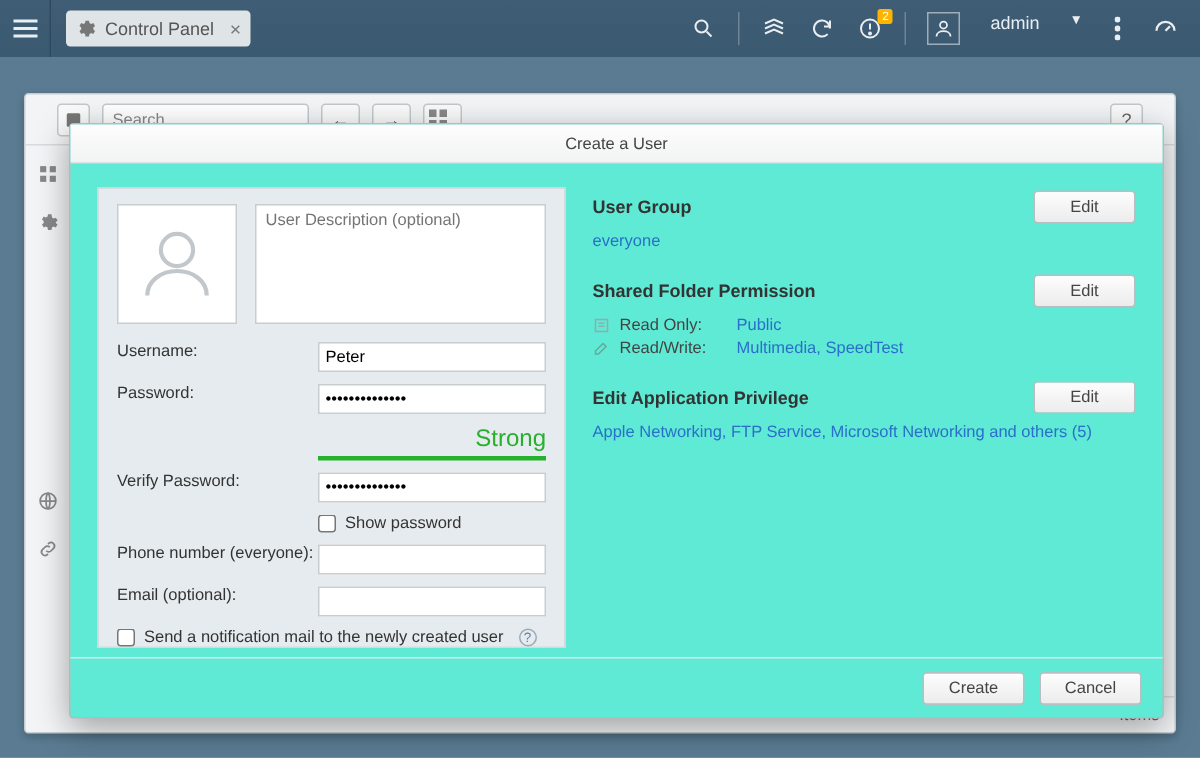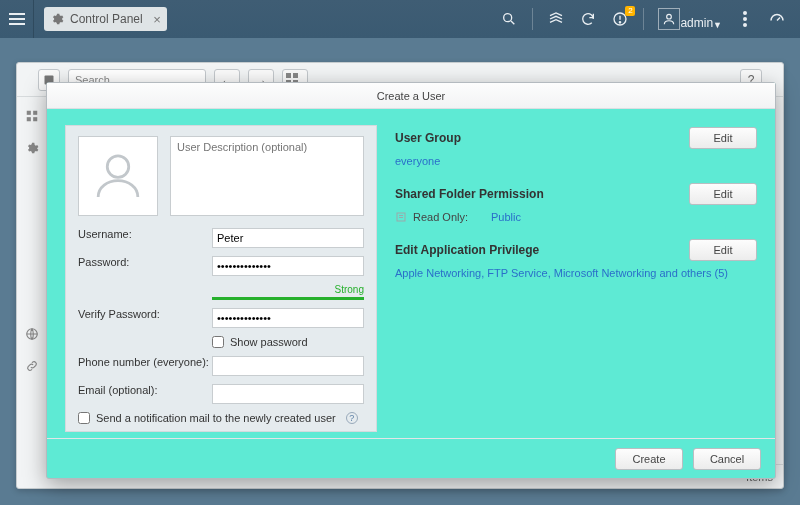--- a/index.html
+++ b/index.html
@@ -8,21 +8,21 @@
 .topbar{position:absolute;top:0;left:0;right:0;height:38px;background:linear-gradient(#3f5d74,#3a5a72);display:flex;align-items:center;color:#e9eef2;font-size:12px}
 .hamburger{width:34px;height:38px;display:flex;flex-direction:column;justify-content:center;align-items:center;gap:3px;border-right:1px solid #2f4a5e;cursor:pointer}
 .hamburger span{width:16px;height:2px;background:#e9eef2;display:block}
 .tabwrap{margin-left:10px;display:flex;align-items:center;background:#dfe4e6;border-radius:3px;height:24px;padding:0 24px 0 6px;position:relative;color:#555}
 .tab-gear{width:14px;height:14px;margin-right:6px}
 .tab-close{position:absolute;right:6px;top:5px;font-size:13px;color:#777;cursor:pointer}
 .top-right{margin-left:auto;display:flex;align-items:center;gap:14px;padding-right:14px}
 .top-right .sepv{width:1px;height:22px;background:rgba(255,255,255,.25)}
 .tico{width:18px;height:18px;display:flex;align-items:center;justify-content:center;position:relative;cursor:pointer}
 .badge{position:absolute;top:-4px;right:-6px;background:#ffb400;color:#fff;font-size:8px;line-height:10px;min-width:10px;text-align:center;border-radius:2px;padding:0 2px}
-.userbox{display:flex;align-items:flex-end;gap:0;cursor:pointer}
+.userbox{display:flex;align-items:flex-start;gap:20px;cursor:pointer}
 .avatar-mini{width:22px;height:22px;border:1px solid rgba(255,255,255,.5);display:flex;align-items:center;justify-content:center}
 .userbox .caret{font-size:9px}
 
 .bg-app{position:absolute;top:38px;left:0;right:0;bottom:0;background:#5a7b92}
 .bg-panel{position:absolute;top:24px;left:16px;right:16px;bottom:16px;background:#f2f4f5;border:1px solid #c6cccf;border-radius:3px;box-shadow:0 2px 6px rgba(0,0,0,.2)}
 .panel-tb{height:34px;border-bottom:1px solid #d7dbdd;display:flex;align-items:center;padding:0 21px;gap:8px}
 .search-box{flex:0 0 138px;height:22px;border:1px solid #c3c8cc;border-radius:3px;background:#fff;font-size:11px;color:#888;padding:0 6px;display:flex;align-items:center}
 .nav-btn{width:26px;height:22px;border:1px solid #c3c8cc;border-radius:3px;background:#fafafa;display:flex;align-items:center;justify-content:center;color:#555;cursor:pointer;font-size:12px}
 .nav-grid{width:26px;height:22px;display:flex;flex-wrap:wrap;gap:2px;padding:3px;border:1px solid #c3c8cc;border-radius:3px;background:#fafafa;cursor:pointer}
 .nav-grid i{width:5px;height:5px;background:#888}
@@ -39,21 +39,21 @@
 .form-pane{flex:0 0 300px;background:#e5ebee;border:1px solid #d4dadd;padding:10px 12px 10px;font-size:11px;color:#333}
 .avatar-row{display:flex;gap:12px;margin-bottom:12px}
 .avatar-box{width:80px;height:80px;background:#fff;border:1px solid #c8cdd0;display:flex;align-items:center;justify-content:center}
 .desc-box{flex:1;height:80px;background:#fff;border:1px solid #c8cdd0;padding:4px 6px;font-size:11px;color:#999;resize:none}
 .frow{display:flex;margin-bottom:8px}
 .flabel{flex:0 0 134px;color:#333}
 .finput{flex:1;height:20px;border:1px solid #c8cdd0;background:#fff;padding:0 4px;font-size:11px}
 .hint{font-size:10px;color:#888;margin-left:134px;margin-top:-4px;margin-bottom:4px}
 .strength{margin-left:134px;margin-bottom:8px}
 .strength-bar{height:3px;background:#26b02c;width:100%}
-.strength-lbl{text-align:right;font-size:10px;color:#26b02c;margin-bottom:2px}
+.strength-lbl{text-align:right;font-size:16px;color:#26b02c;margin-bottom:2px}
 .chk-row{display:flex;align-items:center;gap:6px;margin-left:134px;margin-bottom:8px}
 .notif-row{display:flex;align-items:flex-start;gap:6px;margin-top:2px}
 input[type=checkbox]{width:12px;height:12px}
 
 .right-pane{flex:1;font-size:11px;color:#333;padding-top:2px}
 .section{margin-bottom:16px}
 .sec-head{display:flex;align-items:center;margin-bottom:6px}
 .sec-title{font-size:12px;font-weight:bold;color:#333}
 .sec-edit{margin-left:auto}
 .link{color:#2a6fc9}
@@ -255,20 +255,27 @@
         </div>
         <div class="perm-row">
           <svg class="perm-ico" viewBox="0 0 24 24" fill="none" stroke="#9aa" stroke-width="2">
               <rect x="4" y="4" width="16" height="16"></rect>
               <line x1="8" y1="9" x2="16" y2="9"></line>
               <line x1="8" y1="13" x2="16" y2="13"></line>
             </svg>
           <span class="perm-lbl">Read Only:</span>
           <span class="link">Public</span>
         </div>
+        <div class="perm-row">
+          <svg class="perm-ico" viewBox="0 0 24 24" fill="none" stroke="#6a9" stroke-width="2">
+              <path d="M4 16l10-10 4 4-10 10H4z"></path>
+            </svg>
+          <span class="perm-lbl">Read/Write:</span>
+          <span class="link">Multimedia, SpeedTest</span>
+        </div>
       </div>
       <div class="section">
         <div class="sec-head">
           <span class="sec-title">Edit Application Privilege</span>
           <button class="btn sec-edit">Edit</button>
         </div>
         <span class="link">Apple Networking, FTP Service, Microsoft Networking and others (5)</span>
       </div>
     </div>
   </div>

